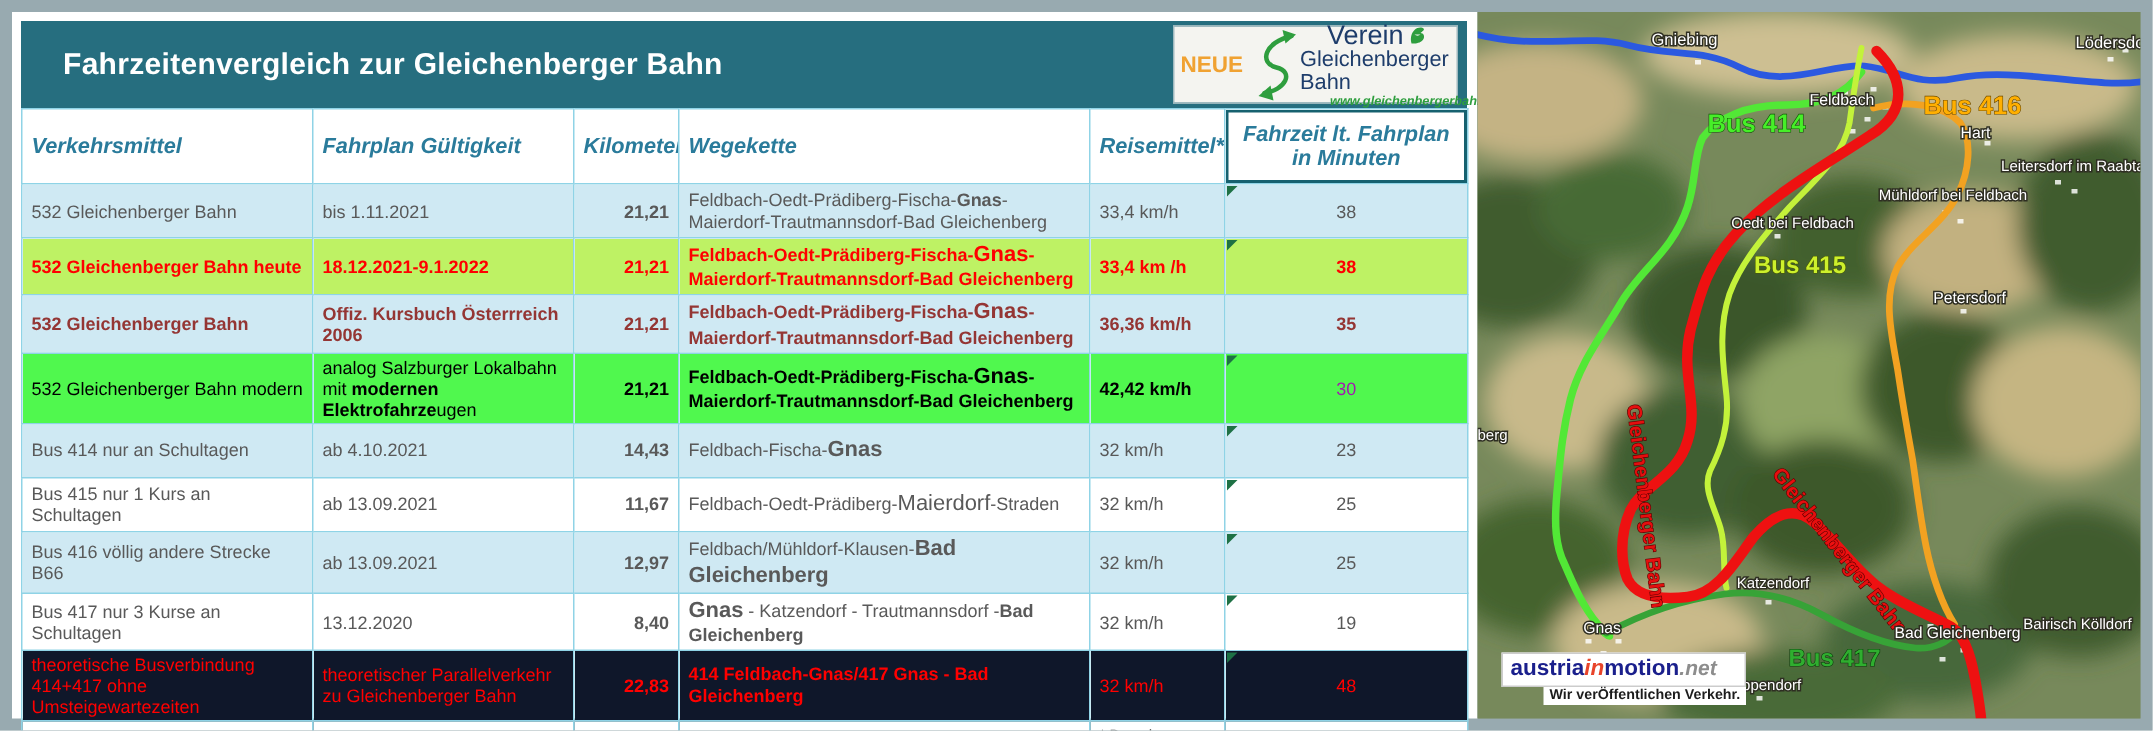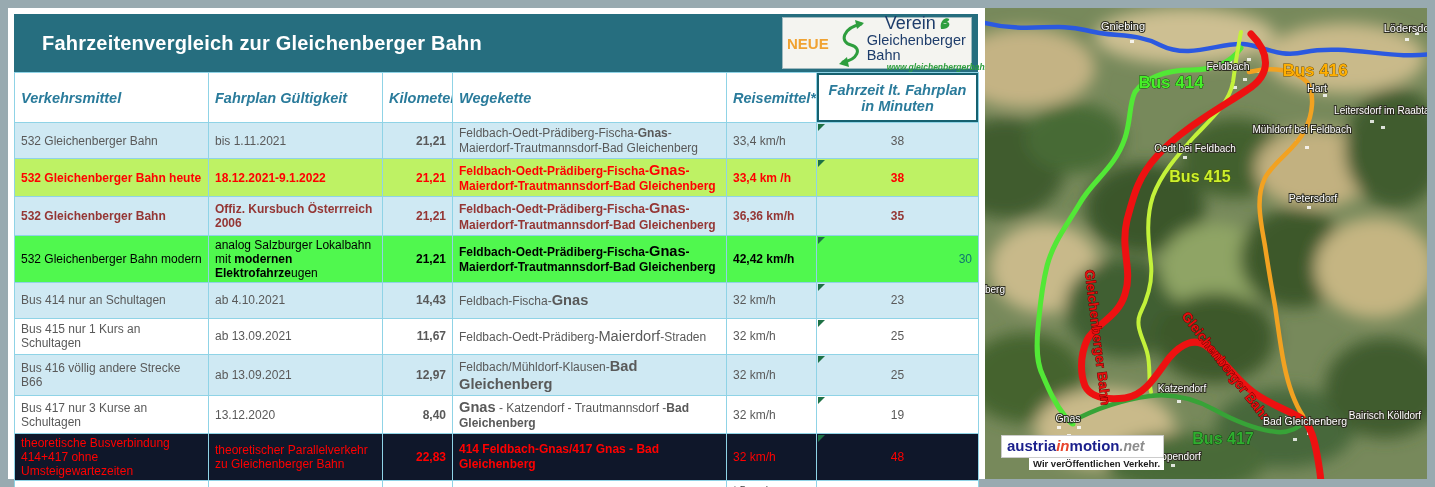--- a/index.html
+++ b/index.html
@@ -35,21 +35,21 @@
   tr.row-blue td{background:#cfe9f3;}
   tr.row-white td{background:#ffffff;}
   tr.row-yellow td{background:#bef264;color:#ff0000;font-weight:bold;}
   tr.row-yellow td.km,tr.row-yellow td.fz{color:#ff0000;}
   tr.row-yellow td.fz{font-weight:bold;}
   tr.row-darkred td{background:#cfe9f3;color:#943634;font-weight:bold;}
   tr.row-darkred td.km,tr.row-darkred td.fz{color:#943634;}
   tr.row-darkred td.fz{font-weight:bold;}
   tr.row-green td{background:#50f84e;color:#000000;}
   tr.row-green td.km,tr.row-green td.weg,tr.row-green td.rm{font-weight:bold;color:#000000;}
-  tr.row-green td.fz{color:#0f766e;text-align:right;}
+  tr.row-green td.fz{color:#a21caf;}
   tr.row-salmon td{background:#0f172a;color:#ff0000;}
   tr.row-salmon td.km,tr.row-salmon td.weg{font-weight:bold;color:#ff0000;}
   tr.row-salmon td.fz{color:#ff0000;}
   tr.row-empty td{background:#ffffff;height:31px;}
   tr.row-empty td.rm{font-size:10px;color:#404040;}
 
   .tri-green{position:absolute;left:1px;top:1px;width:0;height:0;border-top:7px solid #1e7145;border-right:7px solid transparent;}
 
   
   .map{position:absolute;left:985px;top:8px;width:442px;height:471px;background:#77895b;overflow:hidden;}

